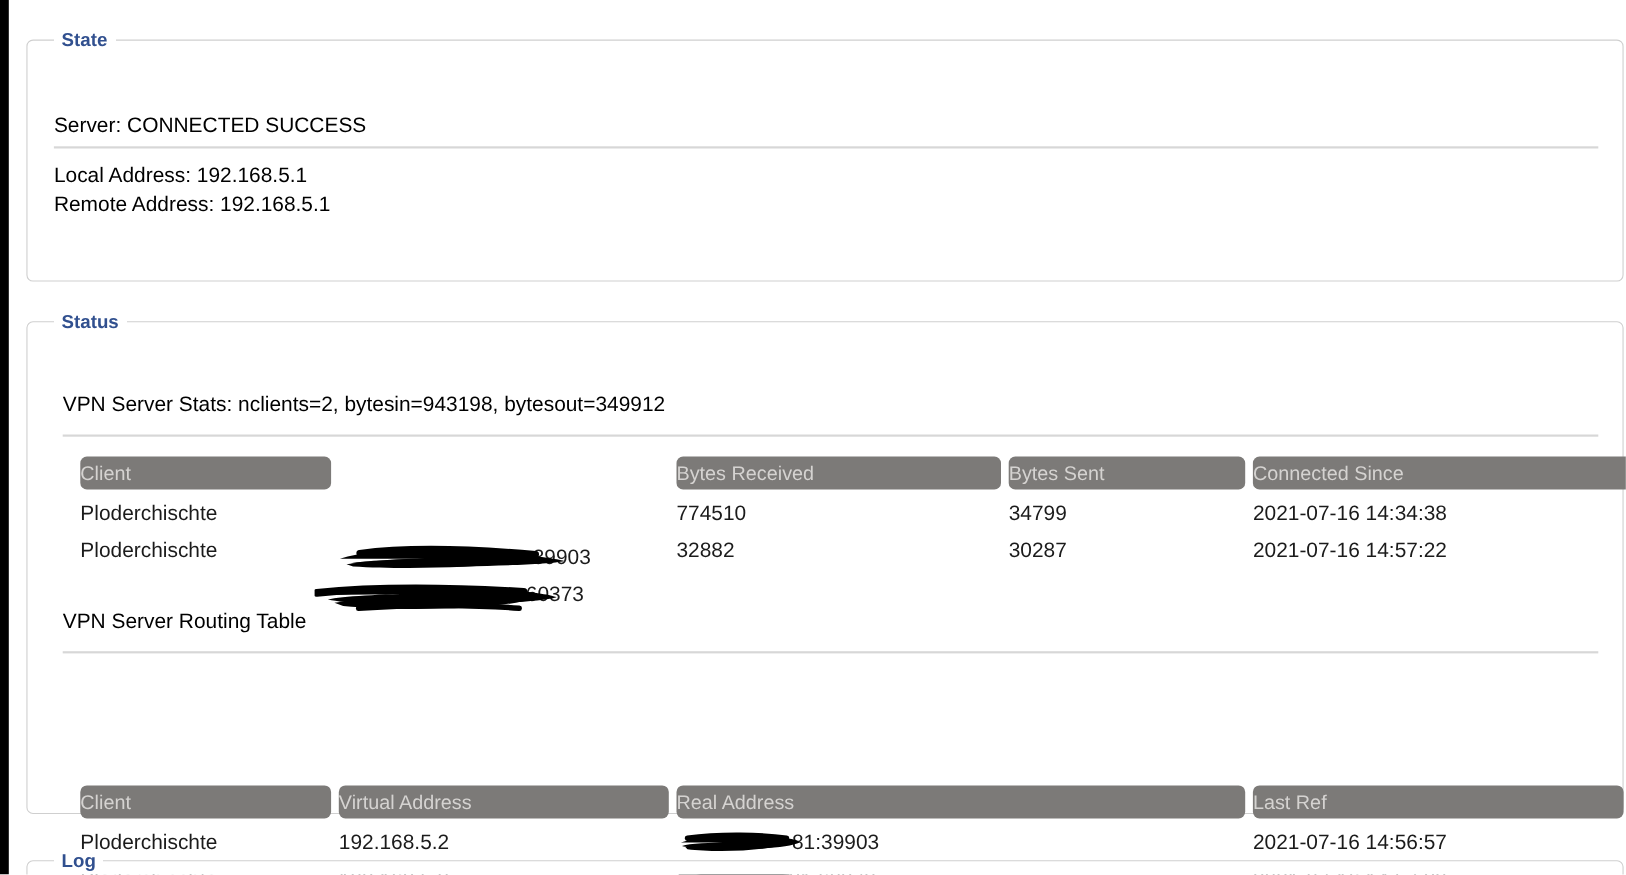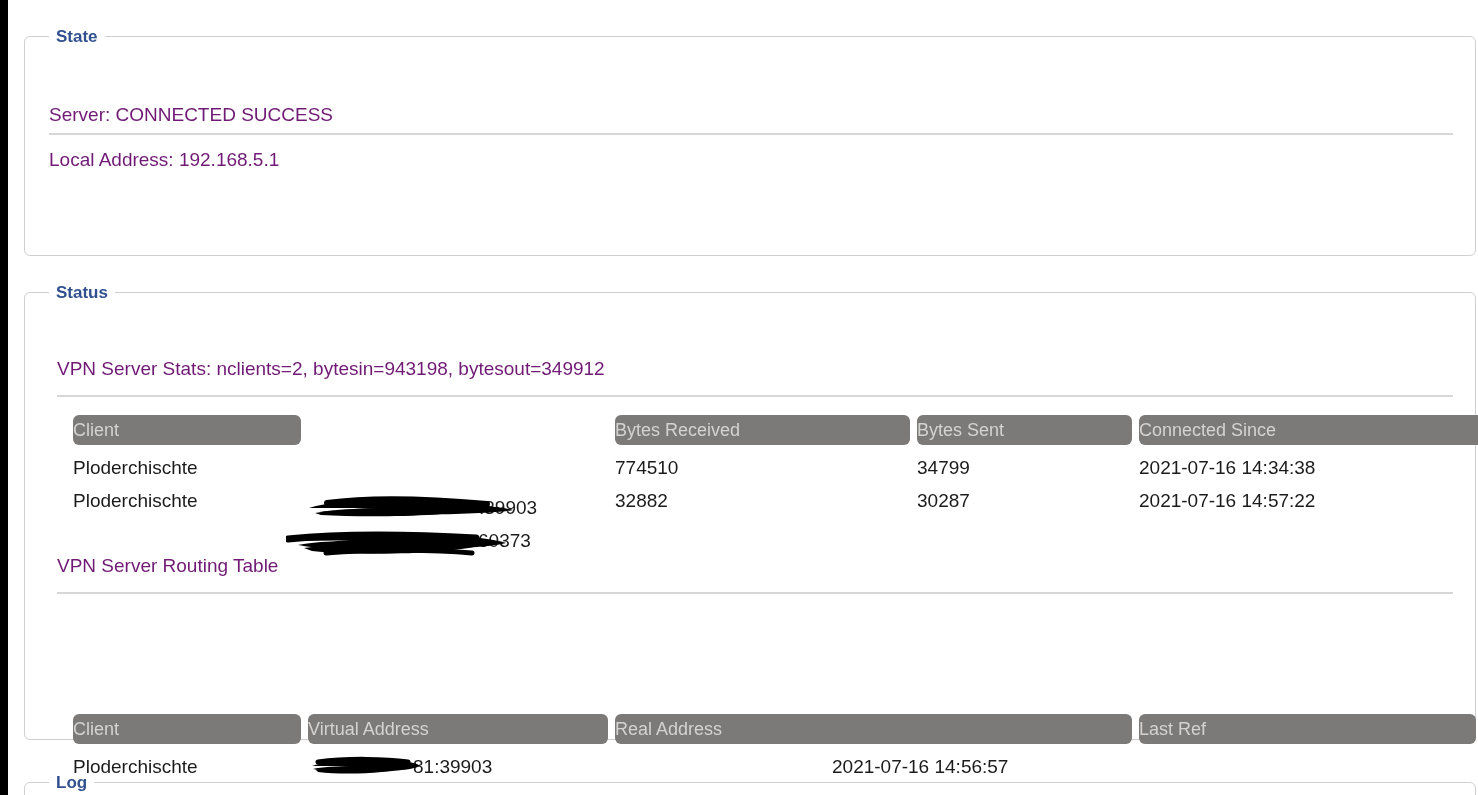--- a/index.html
+++ b/index.html
@@ -46,21 +46,21 @@
     margin-left: 8px;
     line-height: 1;
   }
 
   #panel-state   { left: 16px; top: 16px;  width: 1452px; height: 228px; }
   #panel-status  { left: 16px; top: 272px; width: 1452px; height: 456px; }
   #panel-log     { left: 16px; top: 762px; width: 1452px; height: 120px; }
 
   .body-text {
     font-size: 19px;
-    color: #701a75;
+    color: #000000;
     line-height: 27px;
     white-space: nowrap;
   }
   .rule {
     height: 0;
     border: 0;
     border-top: 2px solid #d7d7d7;
     margin: 0;
   }
 
@@ -139,20 +139,21 @@
 
     <fieldset class="panel" id="panel-state">
       <legend>State</legend>
 
       <div class="body-text state-server">Server: CONNECTED SUCCESS</div>
 
       <hr class="rule state-rule">
 
       <div class="state-addrs">
         <div class="body-text">Local Address: 192.168.5.1</div>
+        <div class="body-text">Remote Address: 192.168.5.1</div>
       </div>
     </fieldset>
 
     <fieldset class="panel" id="panel-status">
       <legend>Status</legend>
 
       <div class="body-text status-stats">VPN Server Stats: nclients=2, bytesin=943198, bytesout=349912</div>
 
       <hr class="rule rule-a">
 
@@ -214,20 +215,21 @@
           <div class="hcell c0">Client</div>
           <div class="hcell c1">Virtual Address</div>
           <div class="hcell c2">Real Address</div>
           <div class="hcell c3">Last Ref</div>
         </div>
 
         <div class="rows-wrap">
 
           <div class="srow">
             <div class="cell c0">Ploderchischte</div>
+            <div class="cell c1">192.168.5.2</div>
             <div class="cell c2">
               <span style="padding-left:105px">81:39903</span>
               <span class="redaction" style="left:0px; top:4px;">
                 <svg width="115" height="26" viewBox="0 0 115 26">
                   <path d="M4,12 C25,5 60,5 92,7 C104,8 110,10 112,12 C104,16 80,18 55,18 C32,18 12,17 5,15 C12,13 30,12 50,12" fill="#000000"></path>
                   <path d="M8,16 C32,11 72,11 100,13 C80,20 34,21 10,18 Z" fill="#000000"></path>
                   <path d="M10,8 C40,4 78,5 100,8" stroke="#000000" stroke-width="5" fill="none" stroke-linecap="round"></path>
                 </svg>
               </span>
             </div>

